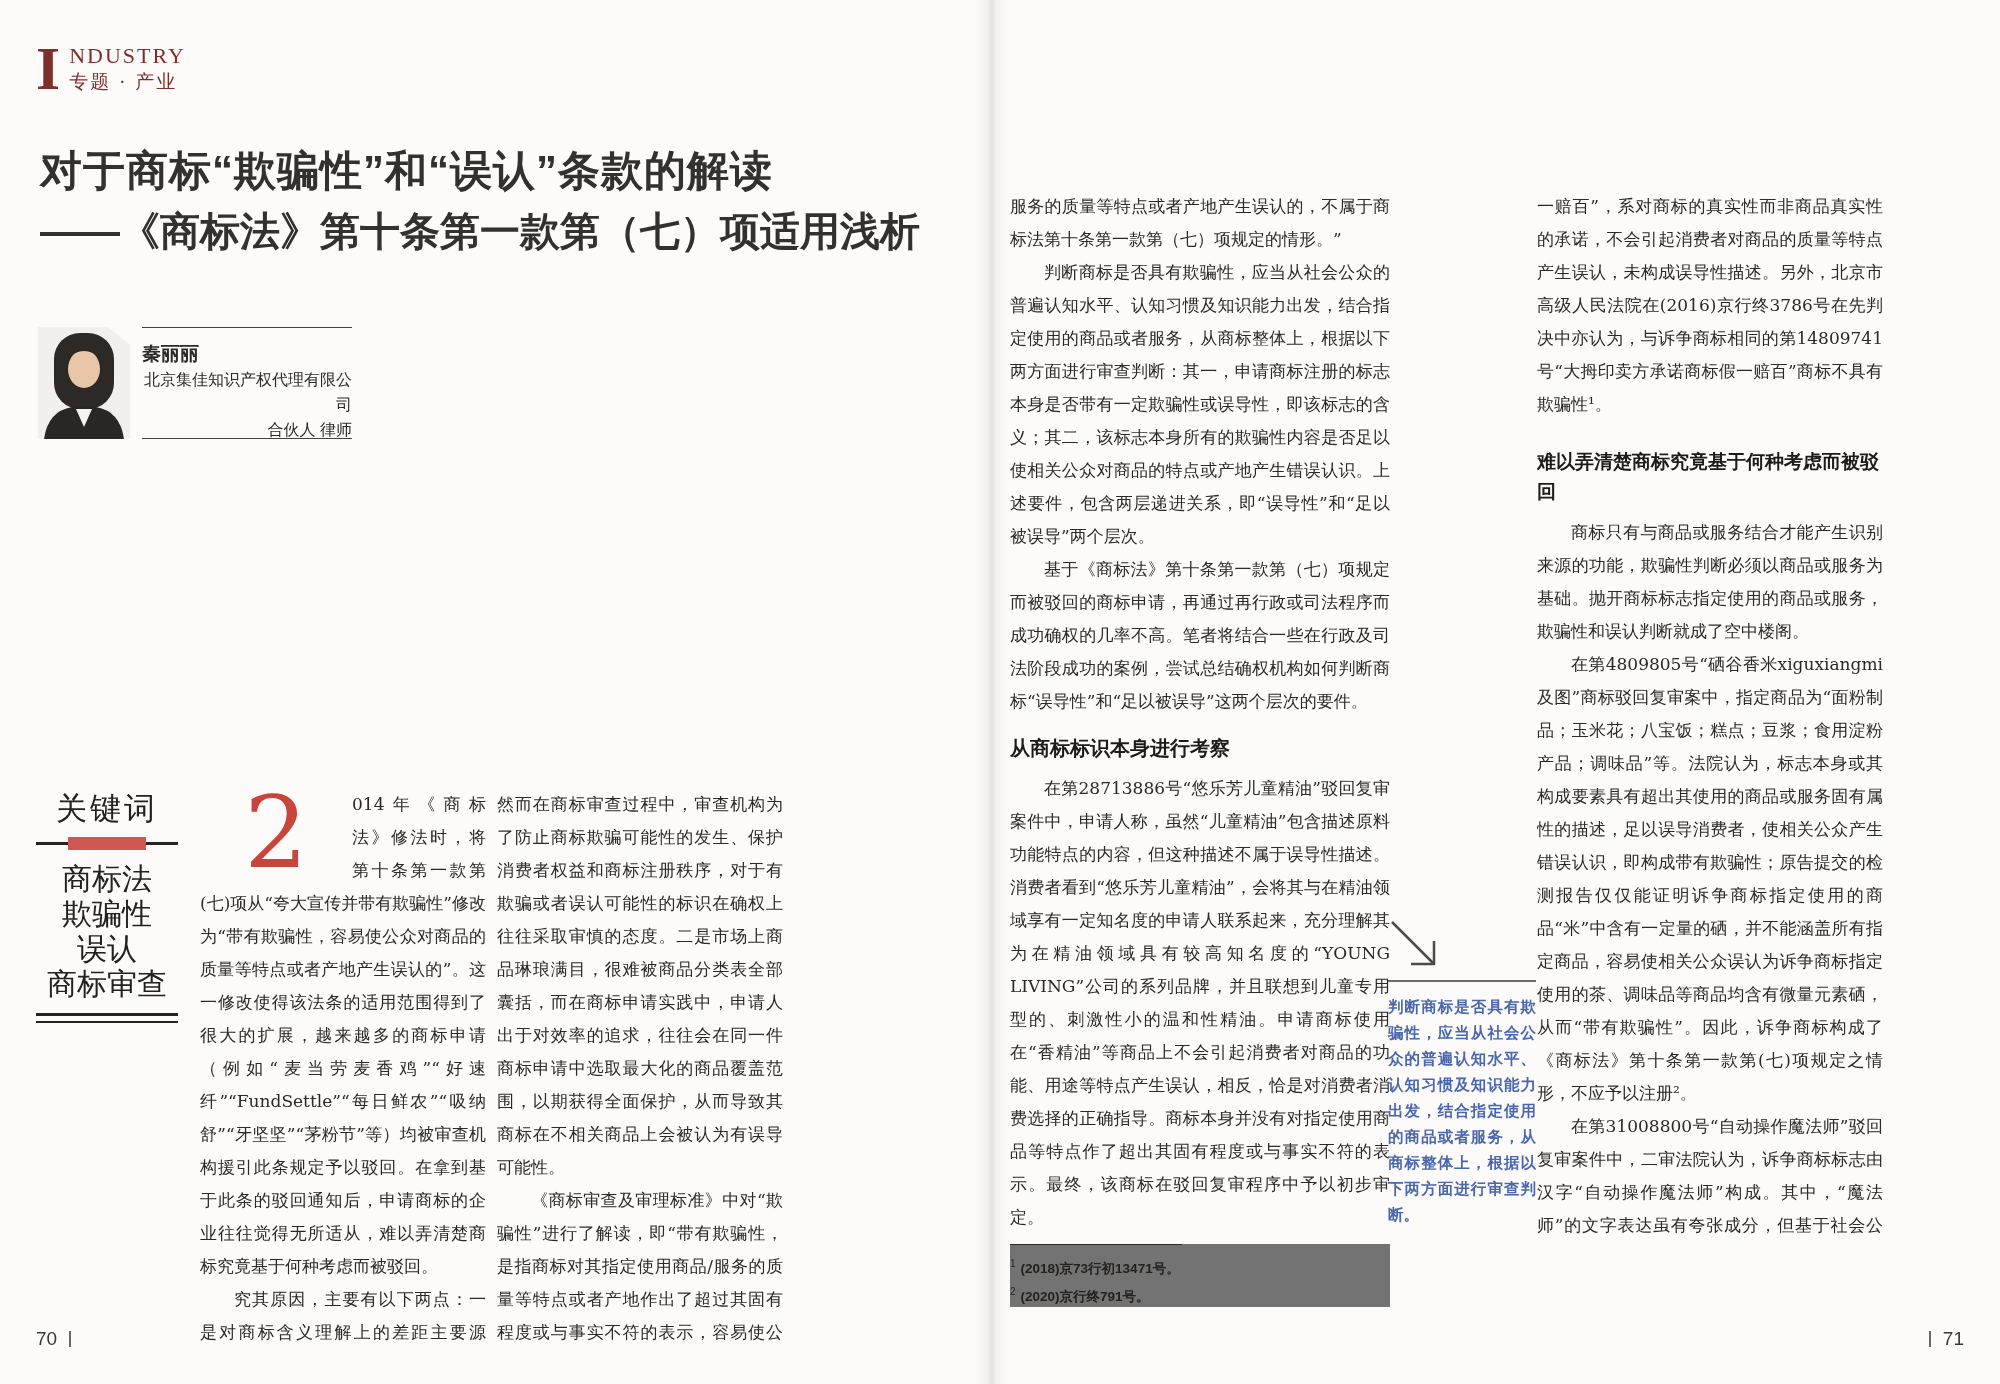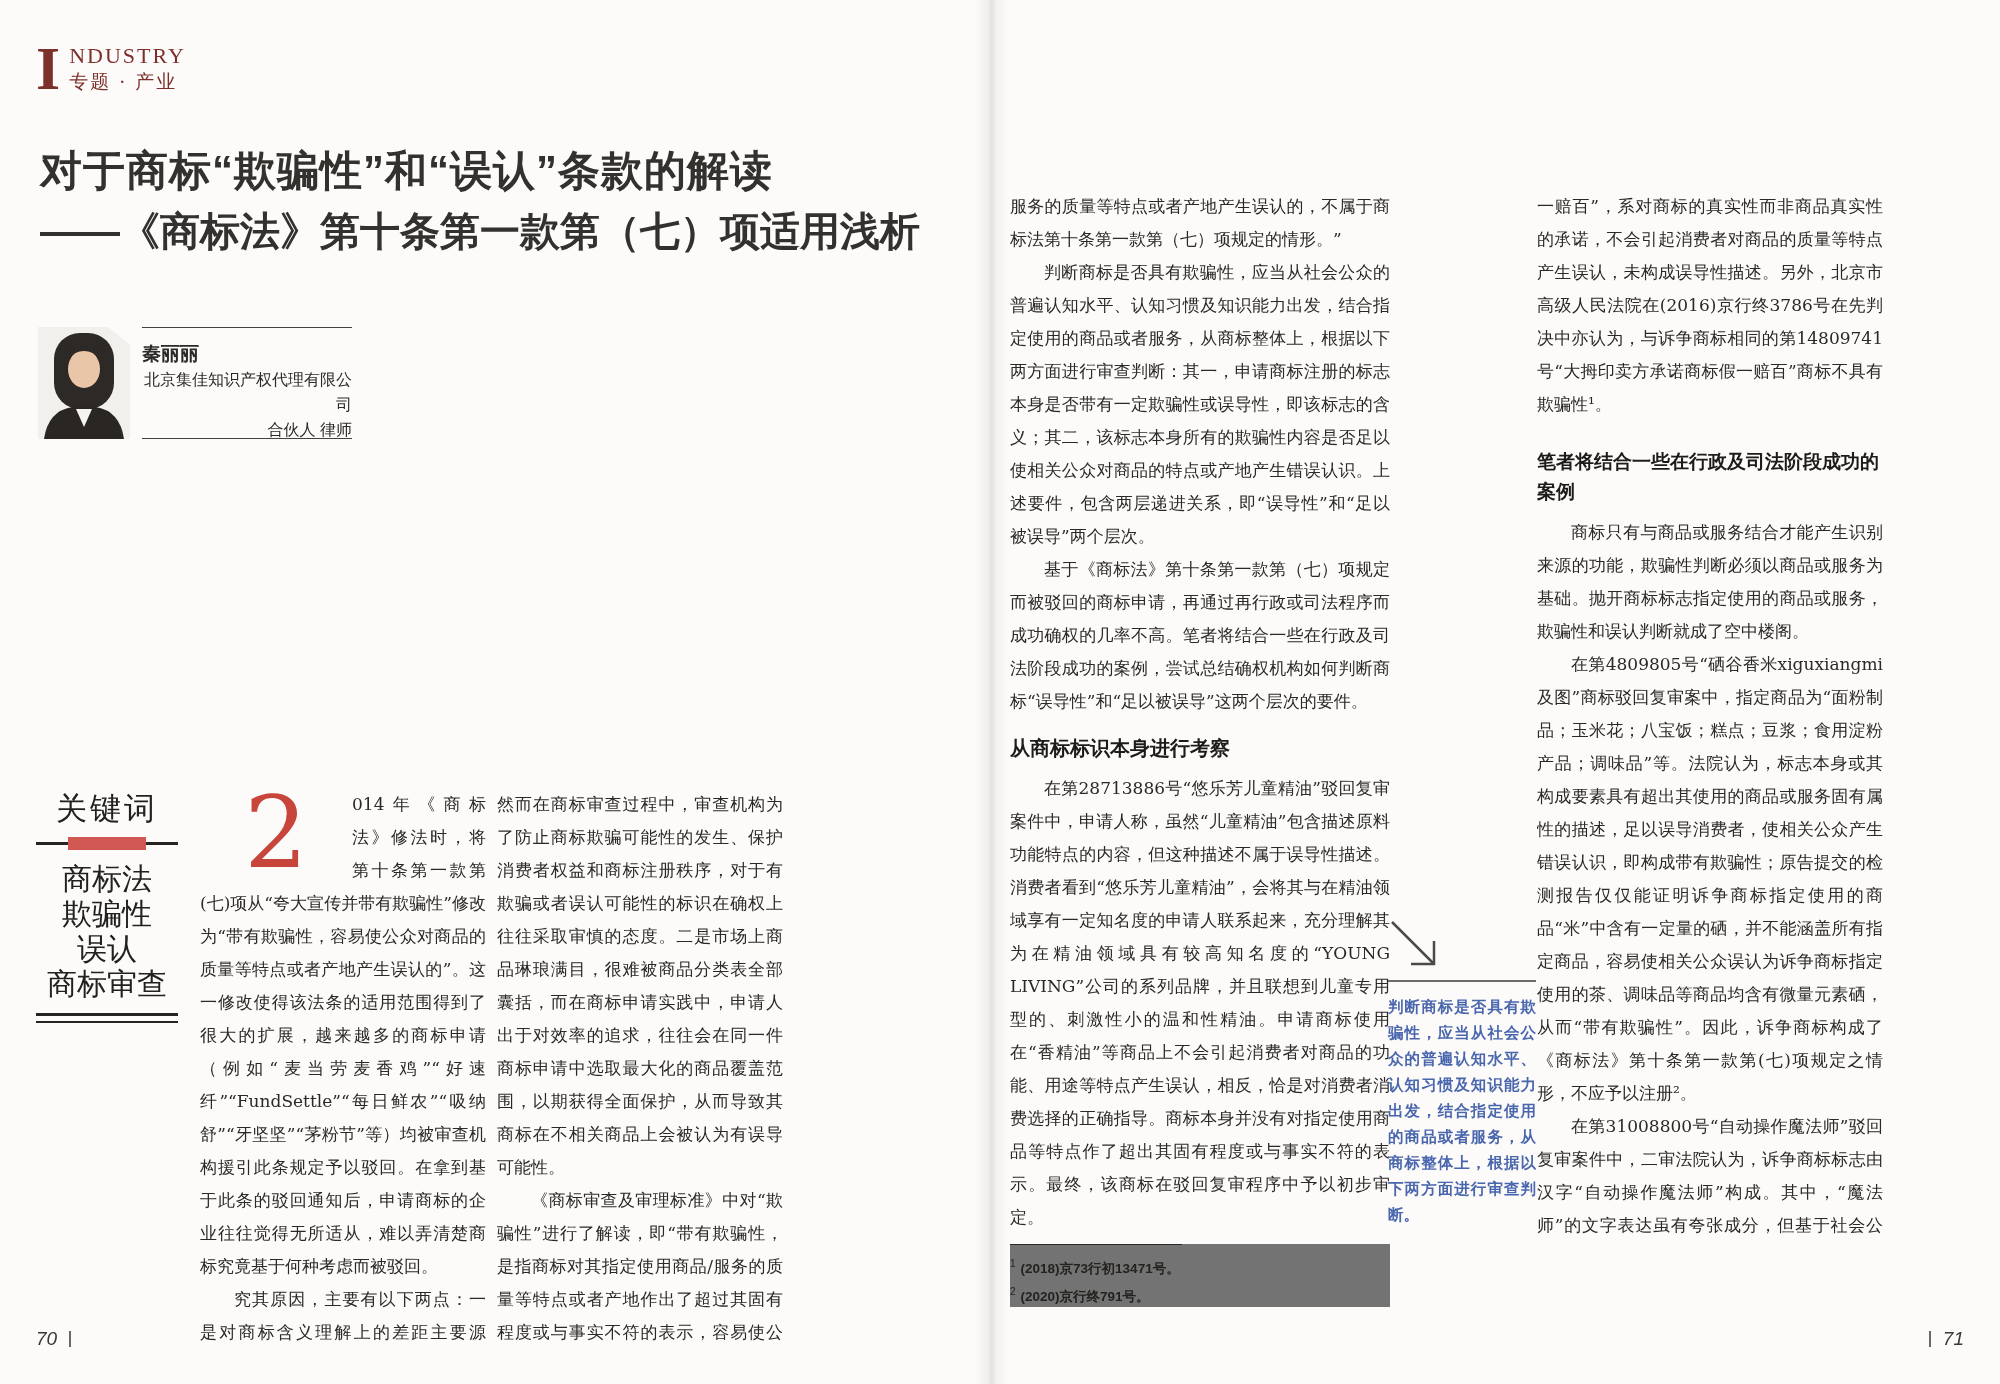--- a/index.html
+++ b/index.html
@@ -72,21 +72,21 @@
   
   .pullquote { position:absolute; left:1388px; top:918px; width:148px; }
   .pq-arrow { display:block; }
   .pq-rule { border-top:2px solid #6d6b68; margin:4px 0 12px; }
   .pq-text {
     font-family:"Liberation Sans","DejaVu Sans",sans-serif; font-weight:700;
     font-size:15.5px; line-height:26px; color:#4a67ae; text-align:justify;
   }
   
   .pn { position:absolute; bottom:34px; display:flex; align-items:center; gap:12px;
-    font-family:"Liberation Sans","DejaVu Sans",sans-serif; font-size:19px; color:#3a3836;font-style:italic; }
+    font-family:"Liberation Sans","DejaVu Sans",sans-serif; font-size:19px; color:#3a3836; }
   .pn-left { left:36px; }
   .pn-right { right:36px; }
   .pn-bar { width:1.5px; height:16px; background:#6a6866; }
 </style>
 </head>
 <body>
 
 <div class="spread">
 
   <div class="gutter"></div>
@@ -170,21 +170,21 @@
     <svg class="pq-arrow" width="58" height="58" viewBox="0 0 58 58">
       <line x1="4" y1="4" x2="46" y2="46" stroke="#4c4a47" stroke-width="2.5"></line>
       <polyline points="46,23 46,46 23,46" fill="none" stroke="#4c4a47" stroke-width="2.5"></polyline>
     </svg>
     <div class="pq-rule"></div>
     <div class="pq-text">判断商标是否具有欺骗性，应当从社会公众的普遍认知水平、认知习惯及知识能力出发，结合指定使用的商品或者服务，从商标整体上，根据以下两方面进行审查判断。</div>
   </div>
 
   <div class="col" id="r-col2">
     <p>一赔百”，系对商标的真实性而非商品真实性的承诺，不会引起消费者对商品的质量等特点产生误认，未构成误导性描述。另外，北京市高级人民法院在(2016)京行终3786号在先判决中亦认为，与诉争商标相同的第14809741号“大拇印卖方承诺商标假一赔百”商标不具有欺骗性¹。</p>
-    <div class="col-heading">笔者将结合一些在行政及司法阶段成功的案例</div>
+    <div class="col-heading">难以弄清楚商标究竟基于何种考虑而被驳回</div>
     <p class="ind">商标只有与商品或服务结合才能产生识别来源的功能，欺骗性判断必须以商品或服务为基础。抛开商标标志指定使用的商品或服务，欺骗性和误认判断就成了空中楼阁。</p>
     <p class="ind">在第4809805号“硒谷香米xiguxiangmi及图”商标驳回复审案中，指定商品为“面粉制品；玉米花；八宝饭；糕点；豆浆；食用淀粉产品；调味品”等。法院认为，标志本身或其构成要素具有超出其使用的商品或服务固有属性的描述，足以误导消费者，使相关公众产生错误认识，即构成带有欺骗性；原告提交的检测报告仅仅能证明诉争商标指定使用的商品“米”中含有一定量的硒，并不能涵盖所有指定商品，容易使相关公众误认为诉争商标指定使用的茶、调味品等商品均含有微量元素硒，从而“带有欺骗性”。因此，诉争商标构成了《商标法》第十条第一款第(七)项规定之情形，不应予以注册²。</p>
     <p class="ind">在第31008800号“自动操作魔法师”驳回复审案件中，二审法院认为，诉争商标标志由汉字“自动操作魔法师”构成。其中，“魔法师”的文字表达虽有夸张成分，但基于社会公众的日常经验和生活常识，不会因“魔法师”一词的单纯夸张，便对指定使用商品的质量等特点或者产地产生错误认识。然而，“自动操作”易使公众对诉争商标指定使用的“计算机软件(已录制)”等商品的功能等特点产生错误认识，在案证据不能证明诉争商标指定使用的商品均具备“自动操作”功能，故诉争商标的申请注册构成《商标法》第十条第一款第（七）项</p>
   </div>
 
   <div class="pn pn-left">
     <span>70</span>
     <span class="pn-bar"></span>
   </div>
   <div class="pn pn-right">

